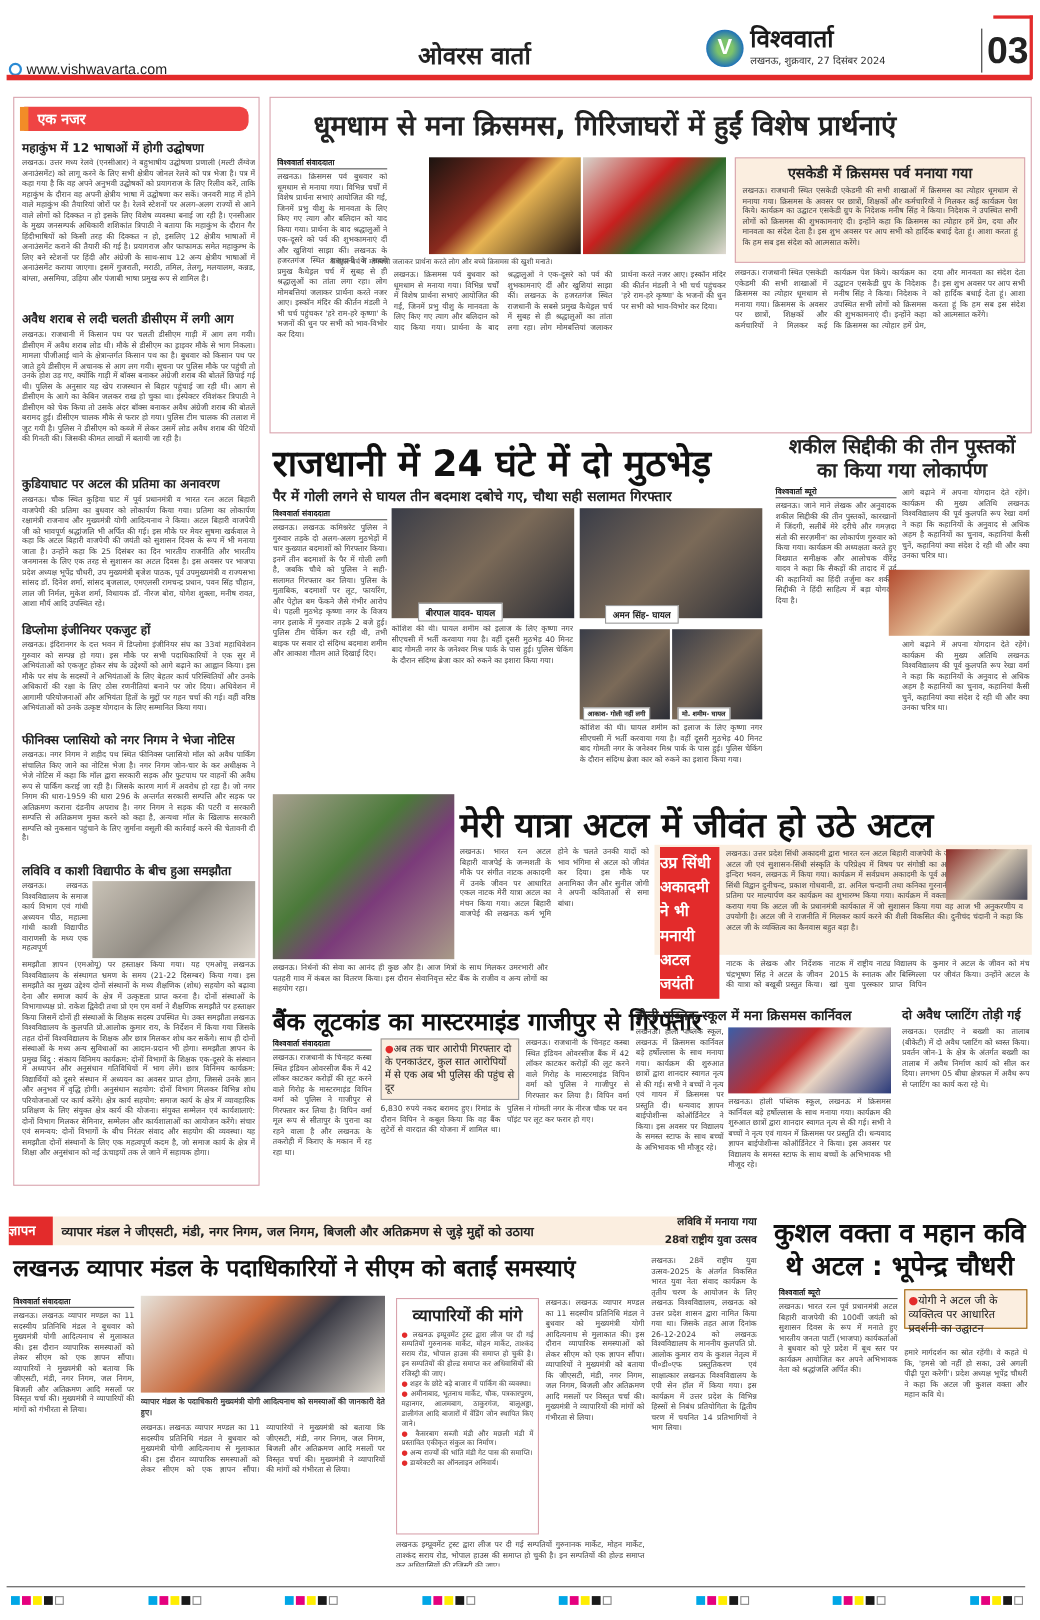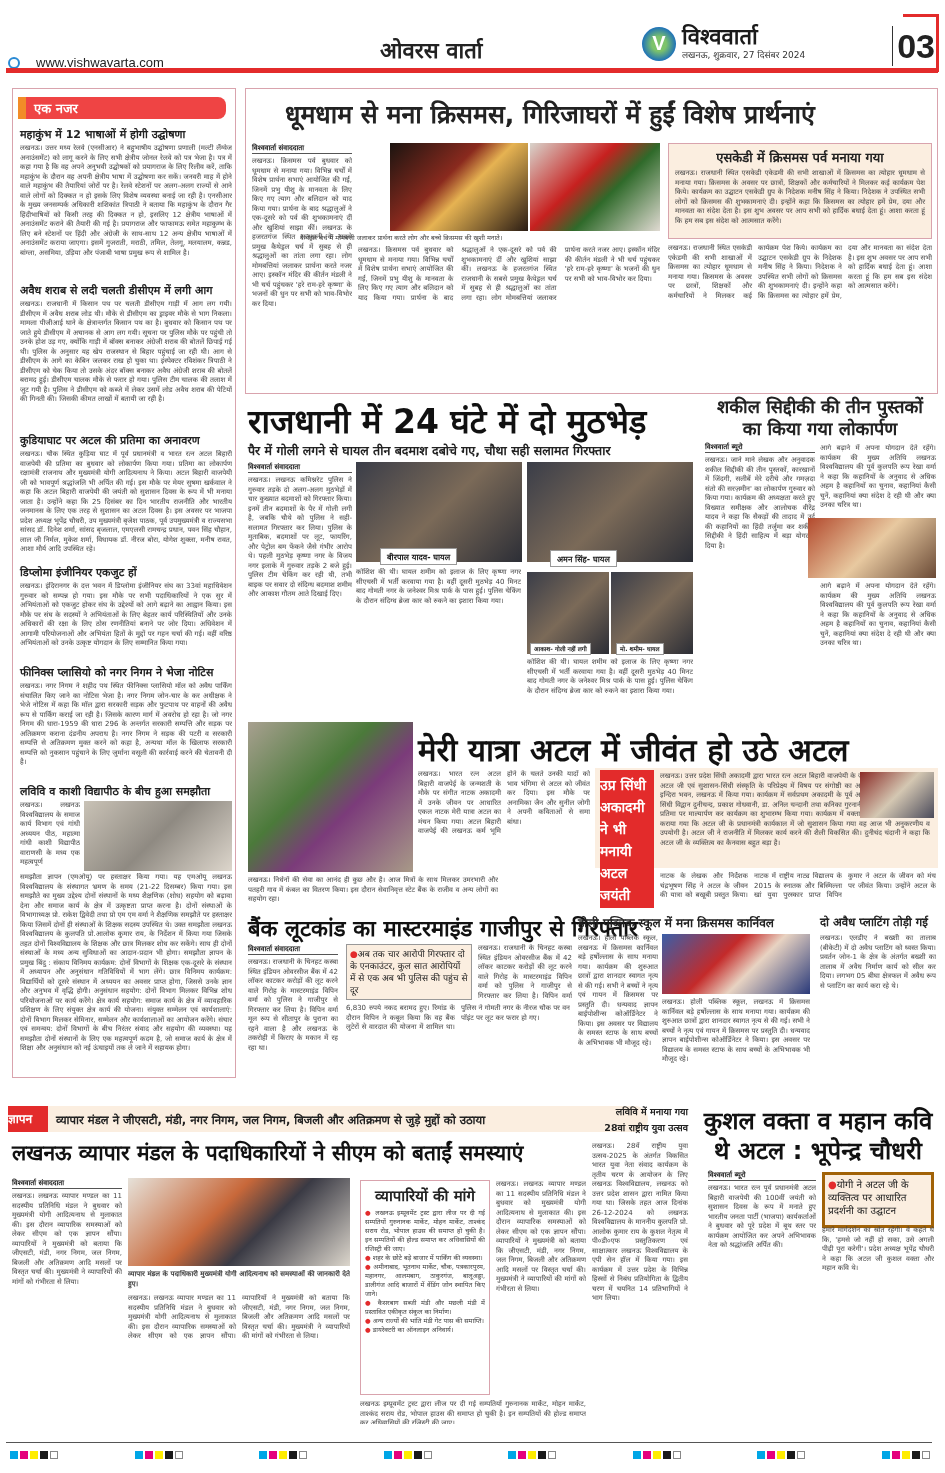--- a/index.html
+++ b/index.html
@@ -2,21 +2,21 @@
 <html><head>
 <meta charset="utf-8">
 <style>
 *{box-sizing:border-box;margin:0;padding:0}
 body{width:945px;height:1473px;background:#fff;font-family:"DejaVu Sans",sans-serif;color:#222;position:relative;overflow:hidden}
 .abs{position:absolute}
 .hdr-line{left:6px;top:68px;width:932px;height:5px;background:#e32b2b}
 .page-box{right:6px;top:14px;width:36px;height:58px;border:3px solid #e32b2b;border-left:none;border-bottom:none;background:#fff}
 .page-num{right:10px;top:26px;font:600 34px "Liberation Sans",sans-serif;color:#222;border-left:1px solid #333;padding-left:4px;line-height:40px}
 .section-title{left:380px;top:34px;font:600 22px "DejaVu Sans",sans-serif;color:#222}
-.site{left:8px;top:55px;font:13px "Liberation Sans",sans-serif;color:#222;display:flex;align-items:center;gap:16px}
+.site{left:8px;top:55px;font:13px "Liberation Sans",sans-serif;color:#222;display:flex;align-items:center;gap:4px}
 .e-icon{width:12px;height:12px;border-radius:50%;border:2px solid #2a8ad4;display:inline-block}
 .logo{left:642px;top:26px;display:flex;align-items:center;gap:6px}
 .logo-mark{width:34px;height:34px;border-radius:50%;background:radial-gradient(circle,#7dc36b 30%,#1f72b8 70%);color:#fff;font:bold 20px "Liberation Sans",sans-serif;display:flex;align-items:center;justify-content:center}
 .logo-name{font:bold 22px "DejaVu Sans",sans-serif;color:#1a1a1a;line-height:22px}
 .logo-date{font:9px "DejaVu Sans",sans-serif;color:#333}
 .col-box{border:1px solid #d9a3ad}
 .txt{font:7px/9.5px "DejaVu Sans",sans-serif;color:#444;text-align:justify;overflow:hidden}
 .h-sm{font:bold 11px "DejaVu Sans",sans-serif;color:#222}
 .h-md{font:bold 15px "DejaVu Sans",sans-serif;color:#222}
 .h-lg{font:bold 26px "DejaVu Sans",sans-serif;color:#222}
@@ -191,21 +191,21 @@
 <div class="abs txt" style="left:360px;top:1400px;width:226px;height:24px">लखनऊ इम्प्रूवमेंट ट्रस्ट द्वारा लीज पर दी गई सम्पतियों गुरुनानक मार्केट, मोहन मार्केट, ताश्कंद सराय रोड, भोपाल हाउस की समाप्त हो चुकी है। इन सम्पतियों की होल्ड समाप्त कर अधिवासियों की रजिस्ट्री की जाए।</div>
 
 <div class="abs" style="left:592px;top:1104px;width:96px;text-align:right;font:bold 9.5px/16px 'DejaVu Sans',sans-serif;color:#222">लविवि में मनाया गया 28वां राष्ट्रीय युवा उत्सव</div>
 <div class="abs txt" style="left:592px;top:1142px;width:96px;height:282px">लखनऊ। 28वें राष्ट्रीय युवा उत्सव-2025 के अंतर्गत विकसित भारत युवा नेता संवाद कार्यक्रम के तृतीय चरण के आयोजन के लिए लखनऊ विश्वविद्यालय, लखनऊ को उत्तर प्रदेश शासन द्वारा नामित किया गया था। जिसके तहत आज दिनांक 26-12-2024 को लखनऊ विश्वविद्यालय के माननीय कुलपति प्रो. आलोक कुमार राय के कुशल नेतृत्व में पी०डी०एफ प्रस्तुतिकरण एवं साक्षात्कार लखनऊ विश्वविद्यालय के एपी सेन हॉल में किया गया। इस कार्यक्रम में उत्तर प्रदेश के विभिन्न हिस्सों से निबंध प्रतियोगिता के द्वितीय चरण में चयनित 14 प्रतिभागियों ने भाग लिया।</div>
 
 <div class="abs" style="left:698px;top:1106px;width:240px;font:bold 24px/30px 'DejaVu Sans',sans-serif;color:#111;text-align:center">कुशल वक्ता व महान कवि थे अटल : भूपेन्द्र चौधरी</div>
 <div class="abs" style="left:708px;top:1170px;width:108px">
   <div class="byline">विश्ववार्ता ब्यूरो</div>
   <div class="txt" style="height:240px;margin-top:3px">लखनऊ। भारत रत्न पूर्व प्रधानमंत्री अटल बिहारी वाजपेयी की 100वीं जयंती को सुशासन दिवस के रूप में मनाते हुए भारतीय जनता पार्टी (भाजपा) कार्यकर्ताओं ने बुधवार को पूरे प्रदेश में बूथ स्तर पर कार्यक्रम आयोजित कर अपने अभिभावक नेता को श्रद्धांजलि अर्पित की।</div>
 </div>
-<div class="abs peach" style="left:822px;top:1172px;width:112px;height:56px;border:3px solid #a16207;padding:3px;font:10px/13px 'DejaVu Sans',sans-serif;color:#222">
+<div class="abs peach" style="left:822px;top:1172px;width:112px;height:36px;border:1px solid #a16207;padding:3px;font:10px/13px 'DejaVu Sans',sans-serif;color:#222">
   <span class="bullet">●</span><span>योगी ने अटल जी के व्यक्तित्व पर आधारित प्रदर्शनी का उद्घाटन</span>
 </div>
 <div class="abs txt" style="left:822px;top:1226px;width:112px;height:196px">हमारे मार्गदर्शन का स्रोत रहेंगी। वे कहते थे कि, 'हमसे जो नहीं हो सका, उसे अगली पीढ़ी पूरा करेगी'। प्रदेश अध्यक्ष भूपेंद्र चौधरी ने कहा कि अटल जी कुशल वक्ता और महान कवि थे।</div>
 
 <div class="abs" style="left:6px;top:1442px;width:926px;height:1px;background:#555"></div>
 <div class="abs" style="left:10px;top:1451px;width:920px;display:flex;justify-content:space-between">
   <div class="cmyk">
       <span style="background:#00a6e6"></span>
       <span style="background:#e5007e"></span>
       <span style="background:#ffed00"></span>

